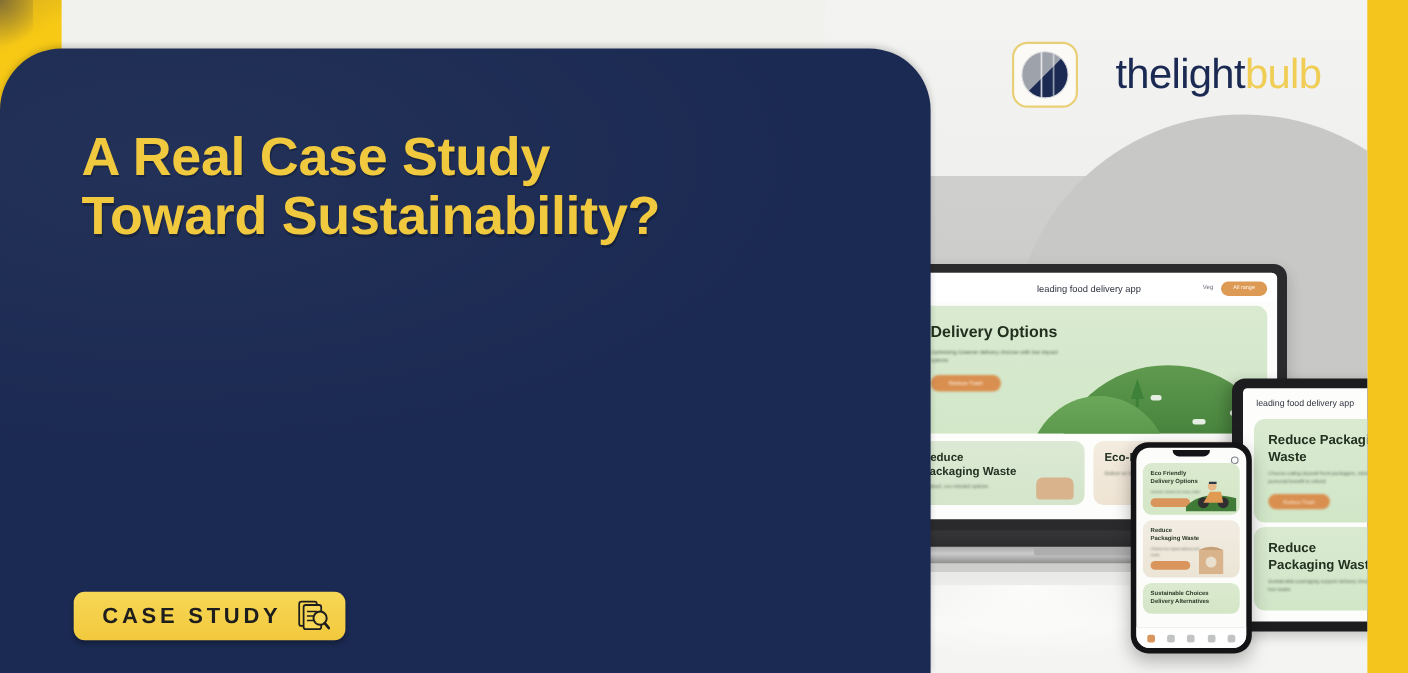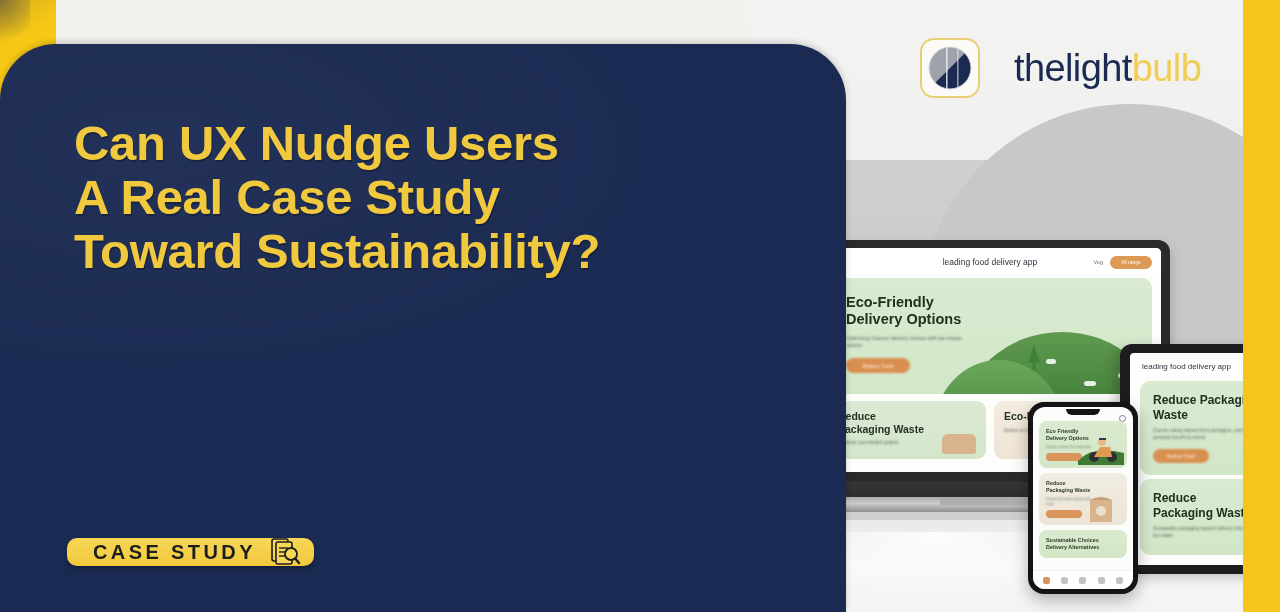--- a/index.html
+++ b/index.html
@@ -63,21 +63,21 @@
     font-weight: 700;
     line-height: 54px;
     letter-spacing: -0.3px;
     text-shadow: 1px 2px 0 rgba(0,0,0,.25);
   }
   .headline .ln { display: block; white-space: nowrap; }
 
   
   .badge {
     position: absolute; left: 67px; top: 538px;
-    height: 28px;
+    height: 44px;
     display: flex; align-items: center; gap: 14px;
     padding: 0 14px 0 26px;
     background: linear-gradient(180deg,#f7d757 0%,#f2c93c 100%);
     border-radius: 10px;
     box-shadow: 0 3px 5px rgba(0,0,0,.28);
   }
   .badge-label {
     font-size: 20px; font-weight: 700; letter-spacing: 3.4px;
     color: #1d1d1d;
   }
@@ -298,21 +298,20 @@
       <div class="lap-lid">
         <div class="lap-screen">
 
           <div class="scr-nav">
             <span class="scr-nav-title">leading food delivery app</span>
             <span class="scr-nav-small">Veg</span>
             <span class="scr-nav-btn">All range</span>
           </div>
 
           <div class="hero">
-            <div class="hero-h">Eco-Friendly</div>
             <div class="hero-h">Delivery Options</div>
             <div class="hero-sub">Optimising Greener delivery choices with low impact options</div>
             <div class="hero-btn">Reduce Trash</div>
             <div class="hill"></div>
             <div class="hill2"></div>
             <div class="tree"></div>
             <div class="cloud" style="right:18px;bottom:16px;width:16px;"></div>
             <div class="cloud" style="right:56px;bottom:8px;width:12px;"></div>
             <div class="cloud" style="right:96px;bottom:30px;width:10px;"></div>
           </div>
@@ -399,21 +398,20 @@
           <i></i>
         </div>
       </div>
     </div>
 
   </div>
 
   <div class="navy-panel"></div>
 
   <h1 class="headline">
-    <span class="ln">Can UX Nudge Users</span>
     <span class="ln">A Real Case Study</span>
     <span class="ln">Toward Sustainability?</span>
   </h1>
 
   <div class="badge">
     <span class="badge-label">CASE STUDY</span>
     <svg class="badge-icon" viewBox="0 0 30 32">
       <rect x="2" y="3" width="16" height="22" rx="2" fill="none" stroke="#1d1d1d" stroke-width="1.6"></rect>
       <rect x="6" y="6" width="16" height="22" rx="2" fill="#f7d757" stroke="#1d1d1d" stroke-width="1.6"></rect>
       <line x1="9" y1="12" x2="18" y2="12" stroke="#1d1d1d" stroke-width="1.4"></line>

